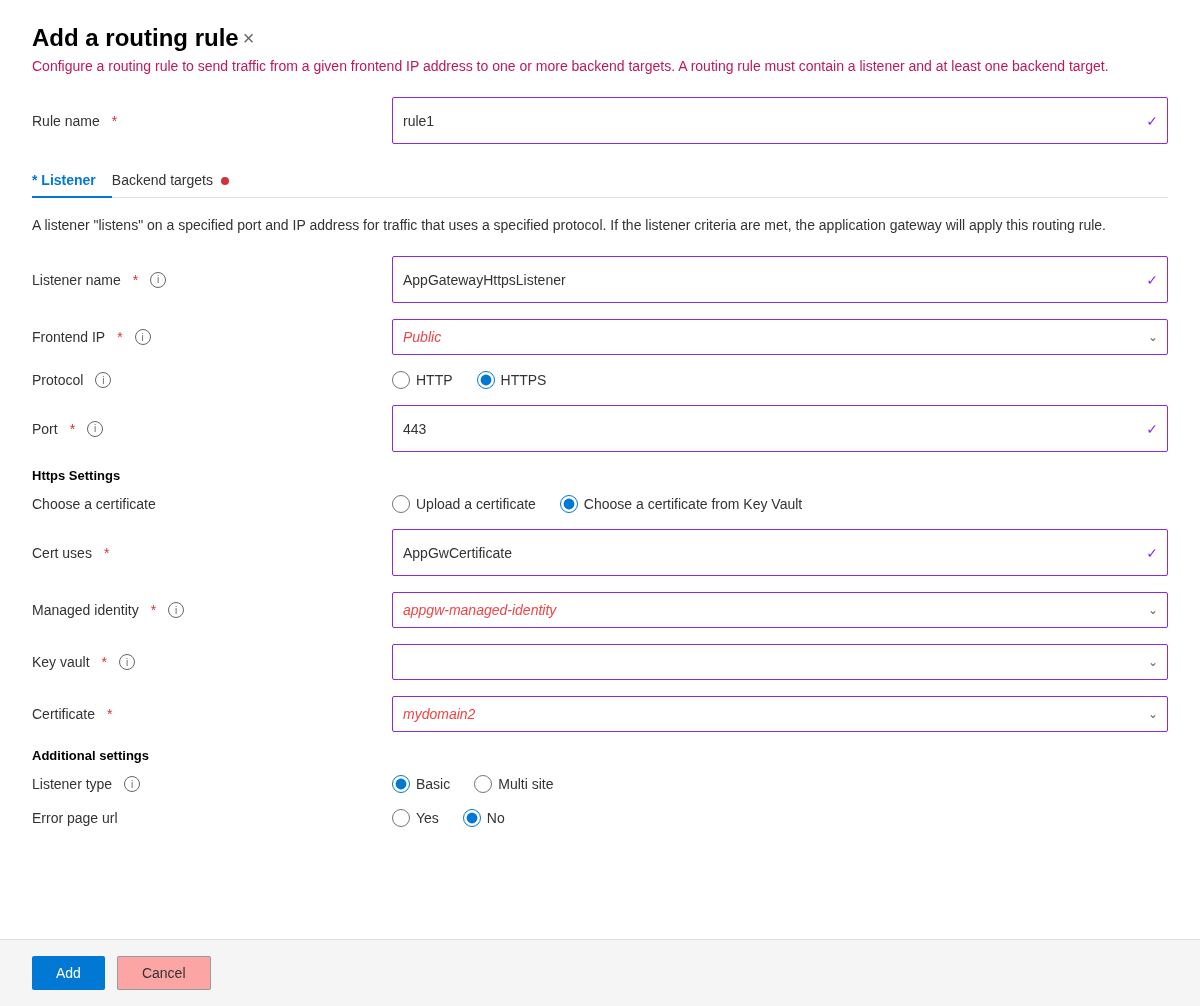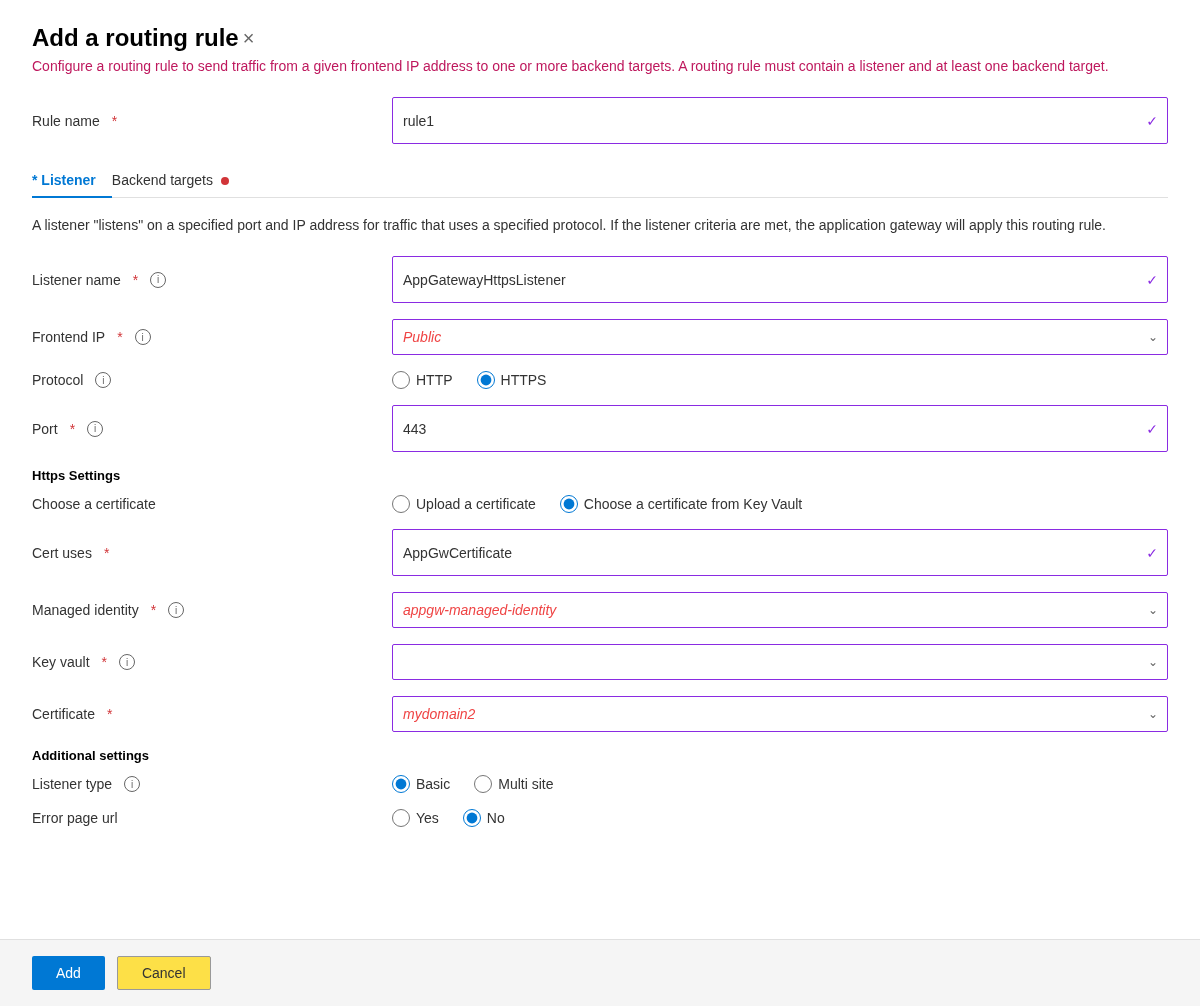--- a/index.html
+++ b/index.html
@@ -206,21 +206,21 @@
       background: #0078d4;
       color: #fff;
       border: none;
       padding: 8px 24px;
       font-size: 14px;
       font-weight: 400;
       cursor: pointer;
       border-radius: 2px;
     }
     .btn-cancel {
-      background: #fde047;
+      background: #fca5a5;
       color: #333;
       border: 1px solid #999;
       padding: 8px 24px;
       font-size: 14px;
       cursor: pointer;
       border-radius: 2px;
     }
     .main-content {
       flex: 1;
       padding-bottom: 80px;

